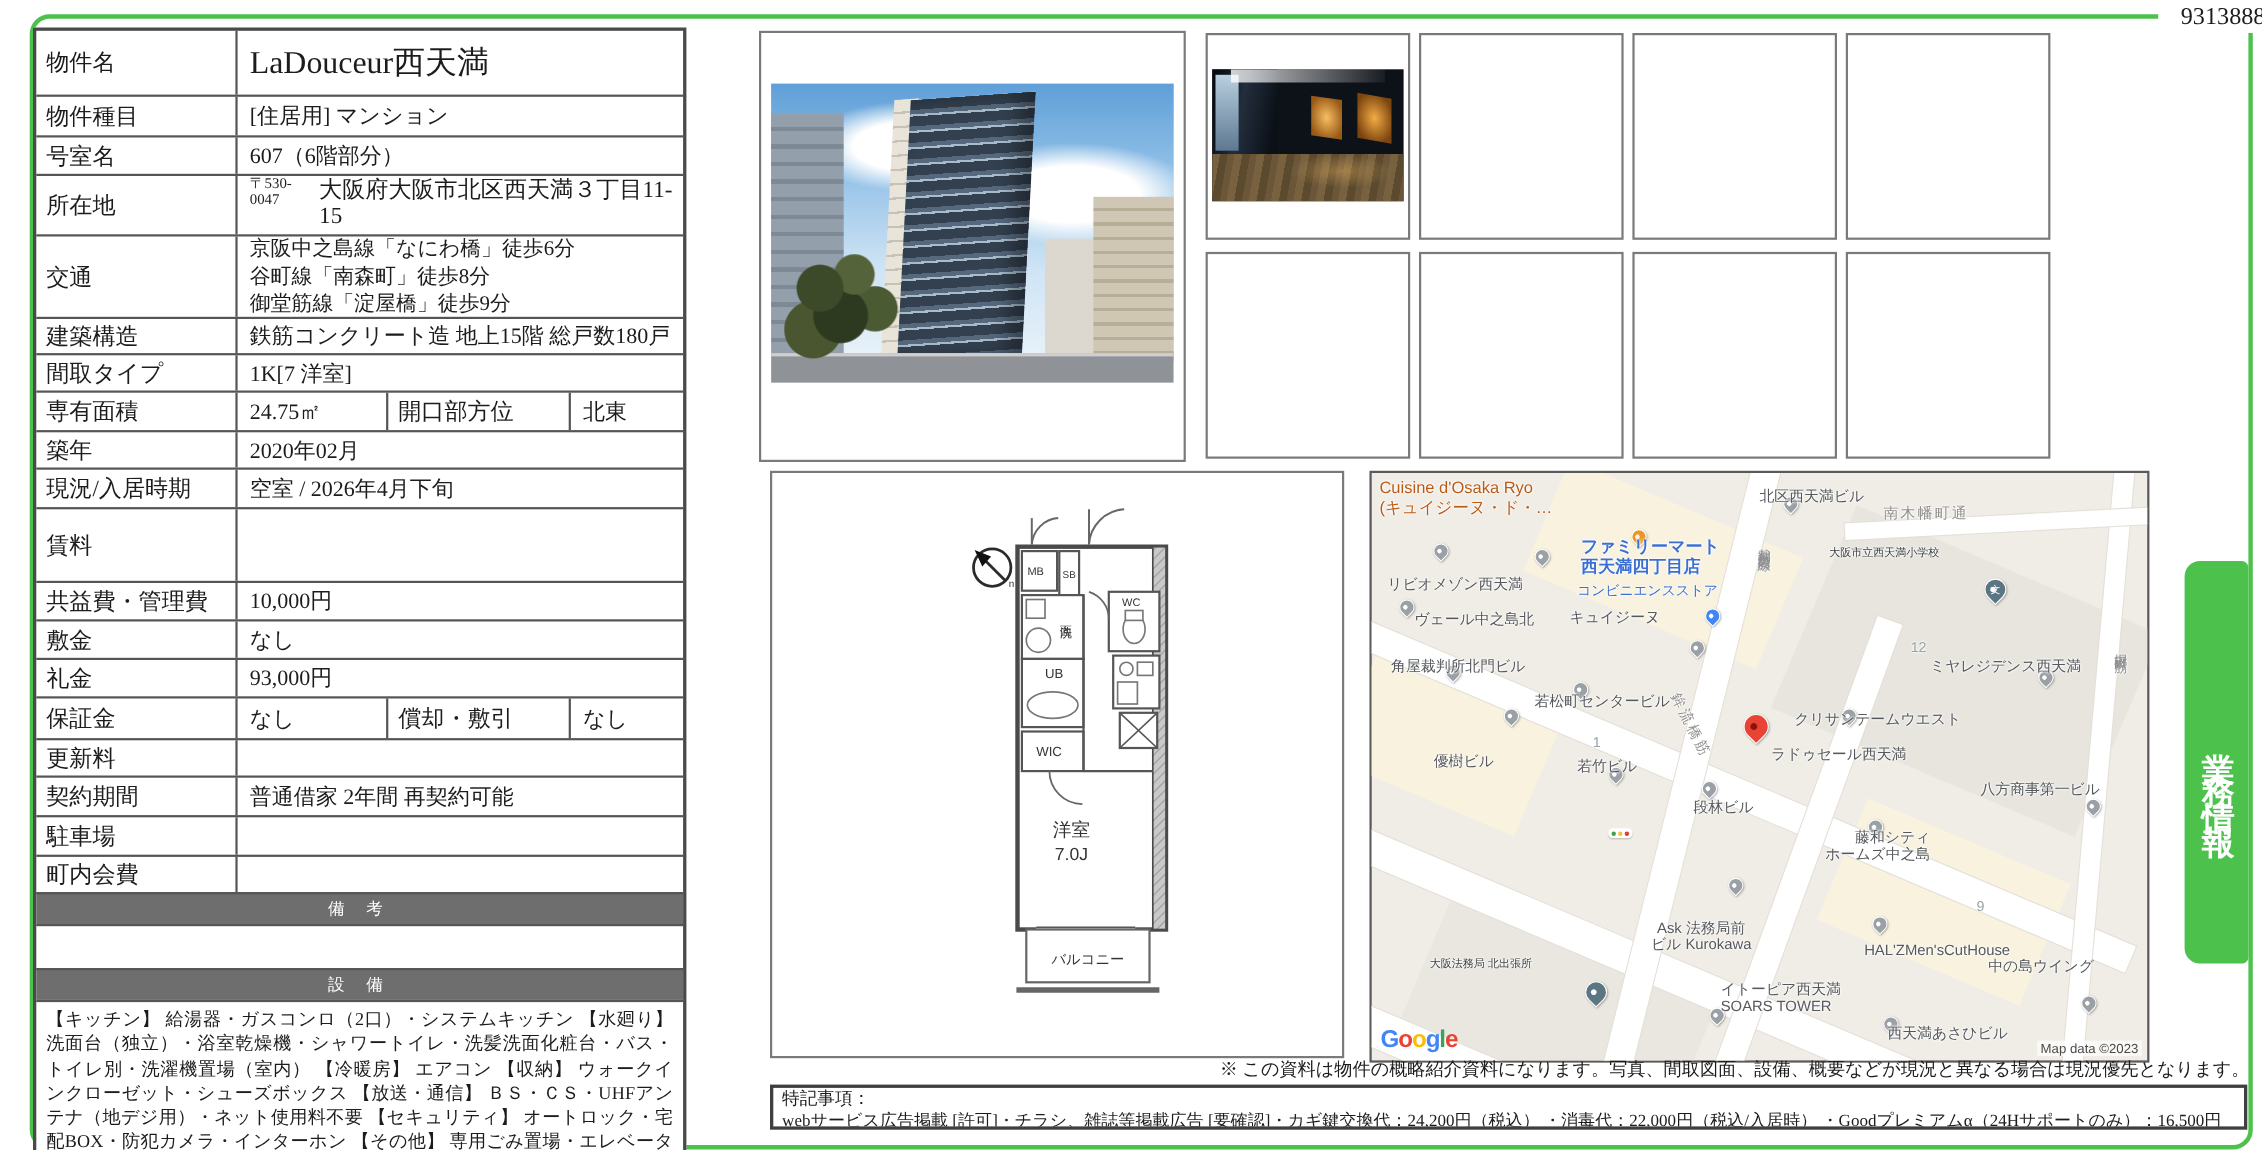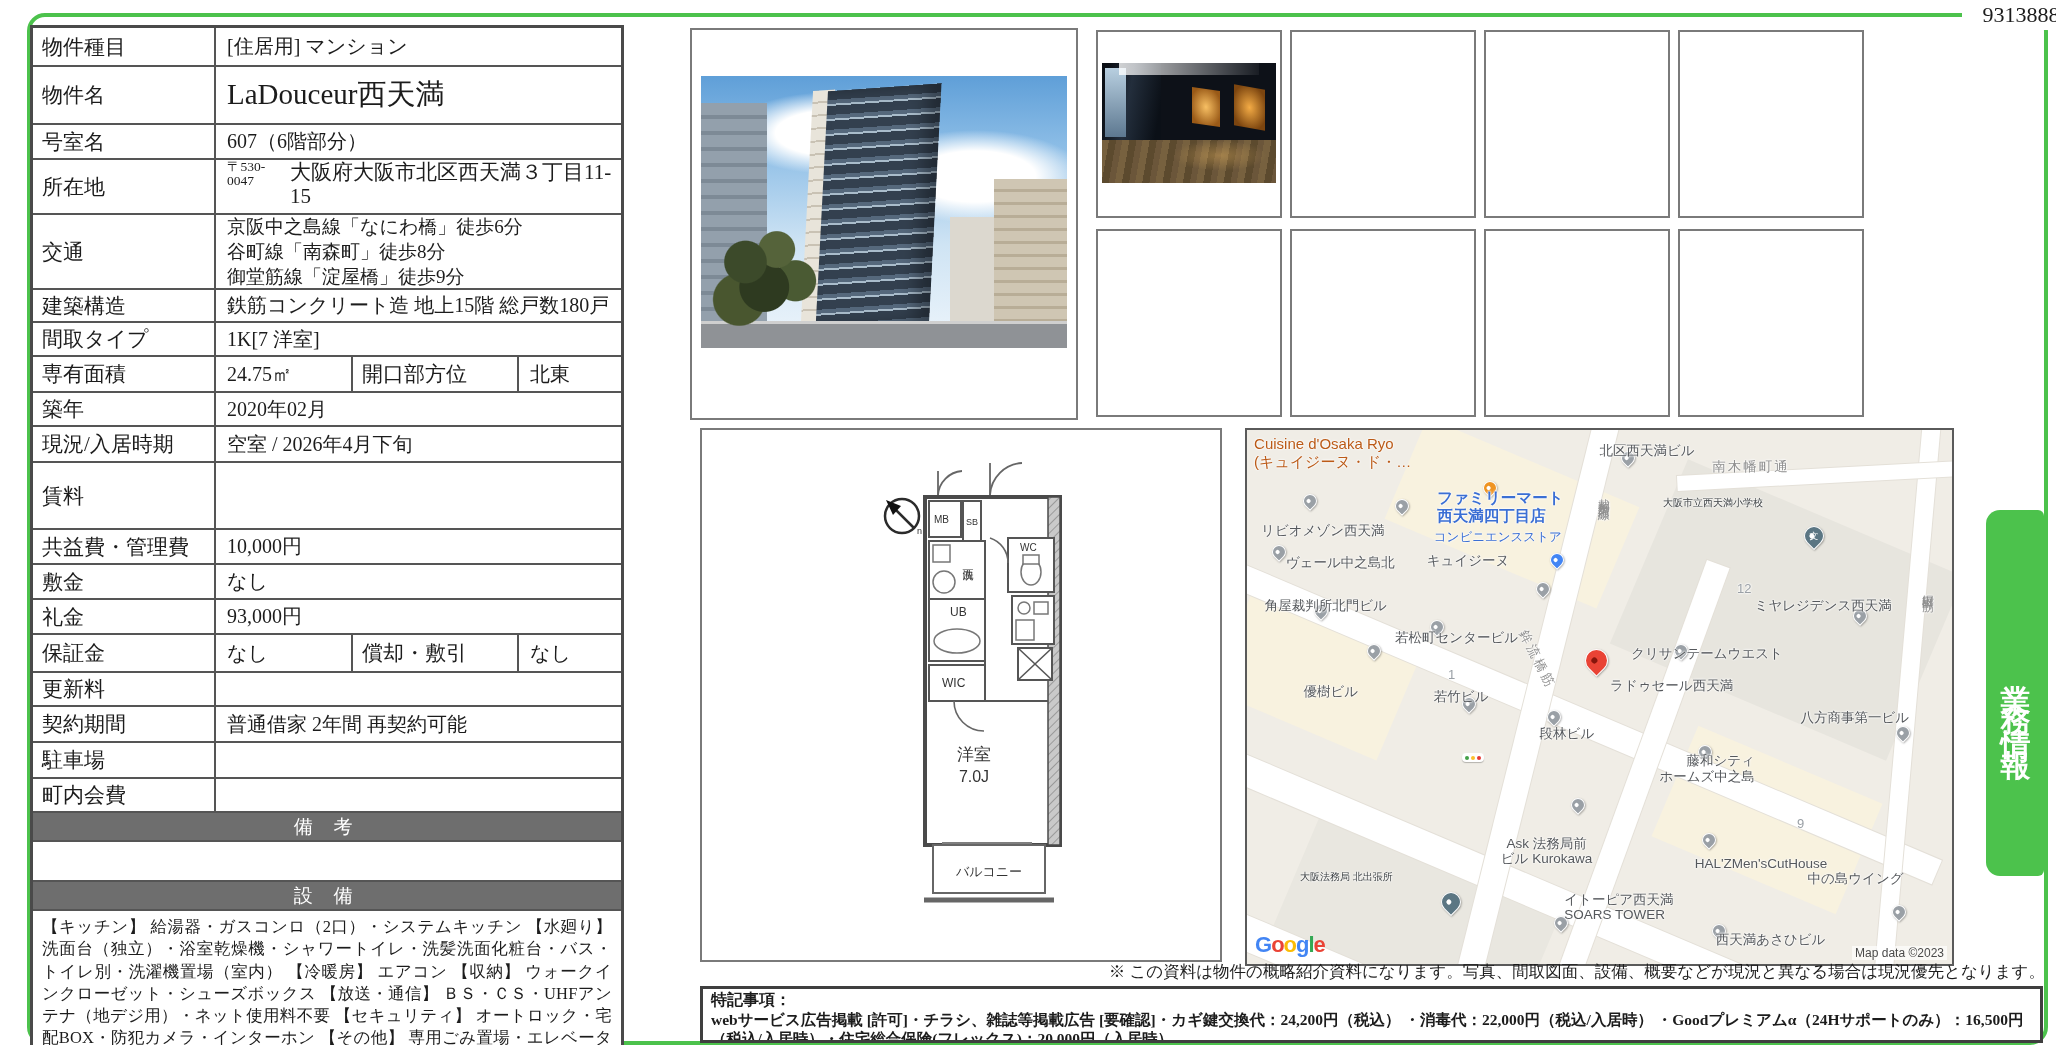--- a/index.html
+++ b/index.html
@@ -24,21 +24,21 @@
   .tv-sub2{flex:1;}
   .h37{height:37px}.h58{height:58px}.h35{height:35px}.h55{height:55px}.h75{height:75px}.h33{height:33px}
   .h34{height:34px}.h36{height:36px}.h67{height:67px}.h38{height:38px}
   .big-name{font-size:29px;letter-spacing:0px;}
   .big-rent{font-size:43px;letter-spacing:2px;padding-left:18px;}
   .addr-cell{flex-direction:row;align-items:flex-start;justify-content:center;}
   .addr-postal{font-size:13.5px;line-height:1.05;}
   .addr-line{font-size:21px;line-height:1.15;}
   .lines-cell{flex-direction:column;align-items:flex-start;justify-content:center;font-size:19px;line-height:1.32;}
   .tbar{height:27px;background:#6e6e6e;color:#fff;display:flex;align-items:center;justify-content:center;
-    font-size:19px;letter-spacing:8px;border-top:2px solid #555;}
+    font-size:15px;letter-spacing:8px;border-top:2px solid #555;}
   .tempty{height:38px;border-top:2px solid #555;}
   .tequip{border-top:2px solid #555;padding:5px 9px 7px 9px;font-size:16.5px;line-height:1.35;text-align:justify;letter-spacing:.2px;}
   
   .frame{border:2px solid #7a7a7a;background:#fff;box-sizing:border-box;}
   #photo-main{left:690px;top:28px;width:388px;height:392px;z-index:2;}
   #photo-building{position:absolute;left:9px;top:46px;width:366px;height:272px;overflow:hidden;
     background:linear-gradient(180deg,#5f9fd8 0%,#8cbde6 26%,#cfe4f4 62%,#eef5fb 100%);}
   .cloud{position:absolute;background:radial-gradient(closest-side,#ffffff 55%,rgba(255,255,255,0));border-radius:50%;}
   #bp-tower{position:absolute;left:33%;top:4%;width:31%;height:88%;
     background:repeating-linear-gradient(180deg,#33404f 0 9px,#55687c 9px 13px,#a9bccb 13px 15px);
@@ -102,42 +102,42 @@
   .pin-school .pg{position:absolute;transform:rotate(45deg);color:#fff;font-size:9px;left:4px;top:3px;}
   .tlight{position:absolute;z-index:5;width:22px;height:9px;background:#fff;border-radius:4px;
     display:flex;align-items:center;justify-content:center;gap:2px;box-shadow:0 1px 1px rgba(0,0,0,.25);}
   .tlight i{width:4px;height:4px;border-radius:50%;display:block;}
   #google-logo{position:absolute;left:8px;bottom:6px;z-index:8;font-family:"Liberation Sans","DejaVu Sans",sans-serif;
     font-size:22px;font-weight:bold;letter-spacing:-1px;}
   #map-attribution{position:absolute;right:5px;bottom:4px;z-index:8;font-family:"Liberation Sans","DejaVu Sans",sans-serif;
     font-size:12px;color:#4a4a4a;background:rgba(255,255,255,.65);padding:0 3px;}
   
   #disclaimer{left:700px;top:961px;width:1345px;text-align:right;font-size:16.5px;z-index:2;}
-  #notes-box{left:700px;top:986px;width:1343px;height:57px;border:3px solid #3f3f3f;background:#fff;z-index:2;
-    padding:1px 8px;box-sizing:border-box;overflow:hidden;font-weight:bold;}
+  #notes-box{left:700px;top:986px;width:1343px;height:41px;border:3px solid #3f3f3f;background:#fff;z-index:2;
+    padding:1px 8px;box-sizing:border-box;overflow:hidden;}
   #notes-box .nt{font-size:16px;line-height:1.22;}
   #notes-box .nb{font-size:15.5px;line-height:1.25;}
 </style>
 </head>
 <body>
 
 <div class="abs" id="page-border"></div>
 <div class="abs" id="doc-number">9313888</div>
 <div class="abs" id="biz-tab">
   <span class="vtext">業務情報</span>
 </div>
 
 <div class="abs" id="main-table">
+  <div class="trow h58">
+    <div class="tlabel">物件名</div>
+    <div class="tvalue big-name">LaDouceur西天満</div>
+  </div>
   <div class="trow h37">
     <div class="tlabel">物件種目</div>
     <div class="tvalue">[住居用]  マンション</div>
-  </div>
-  <div class="trow h58">
-    <div class="tlabel">物件名</div>
-    <div class="tvalue big-name">LaDouceur西天満</div>
   </div>
   <div class="trow h35">
     <div class="tlabel">号室名</div>
     <div class="tvalue">607（6階部分）</div>
   </div>
   <div class="trow h55">
     <div class="tlabel">所在地</div>
     <div class="tvalue addr-cell">
       <span class="addr-postal">〒530-0047</span>
       <span class="addr-line">大阪府大阪市北区西天満３丁目11-15</span>

